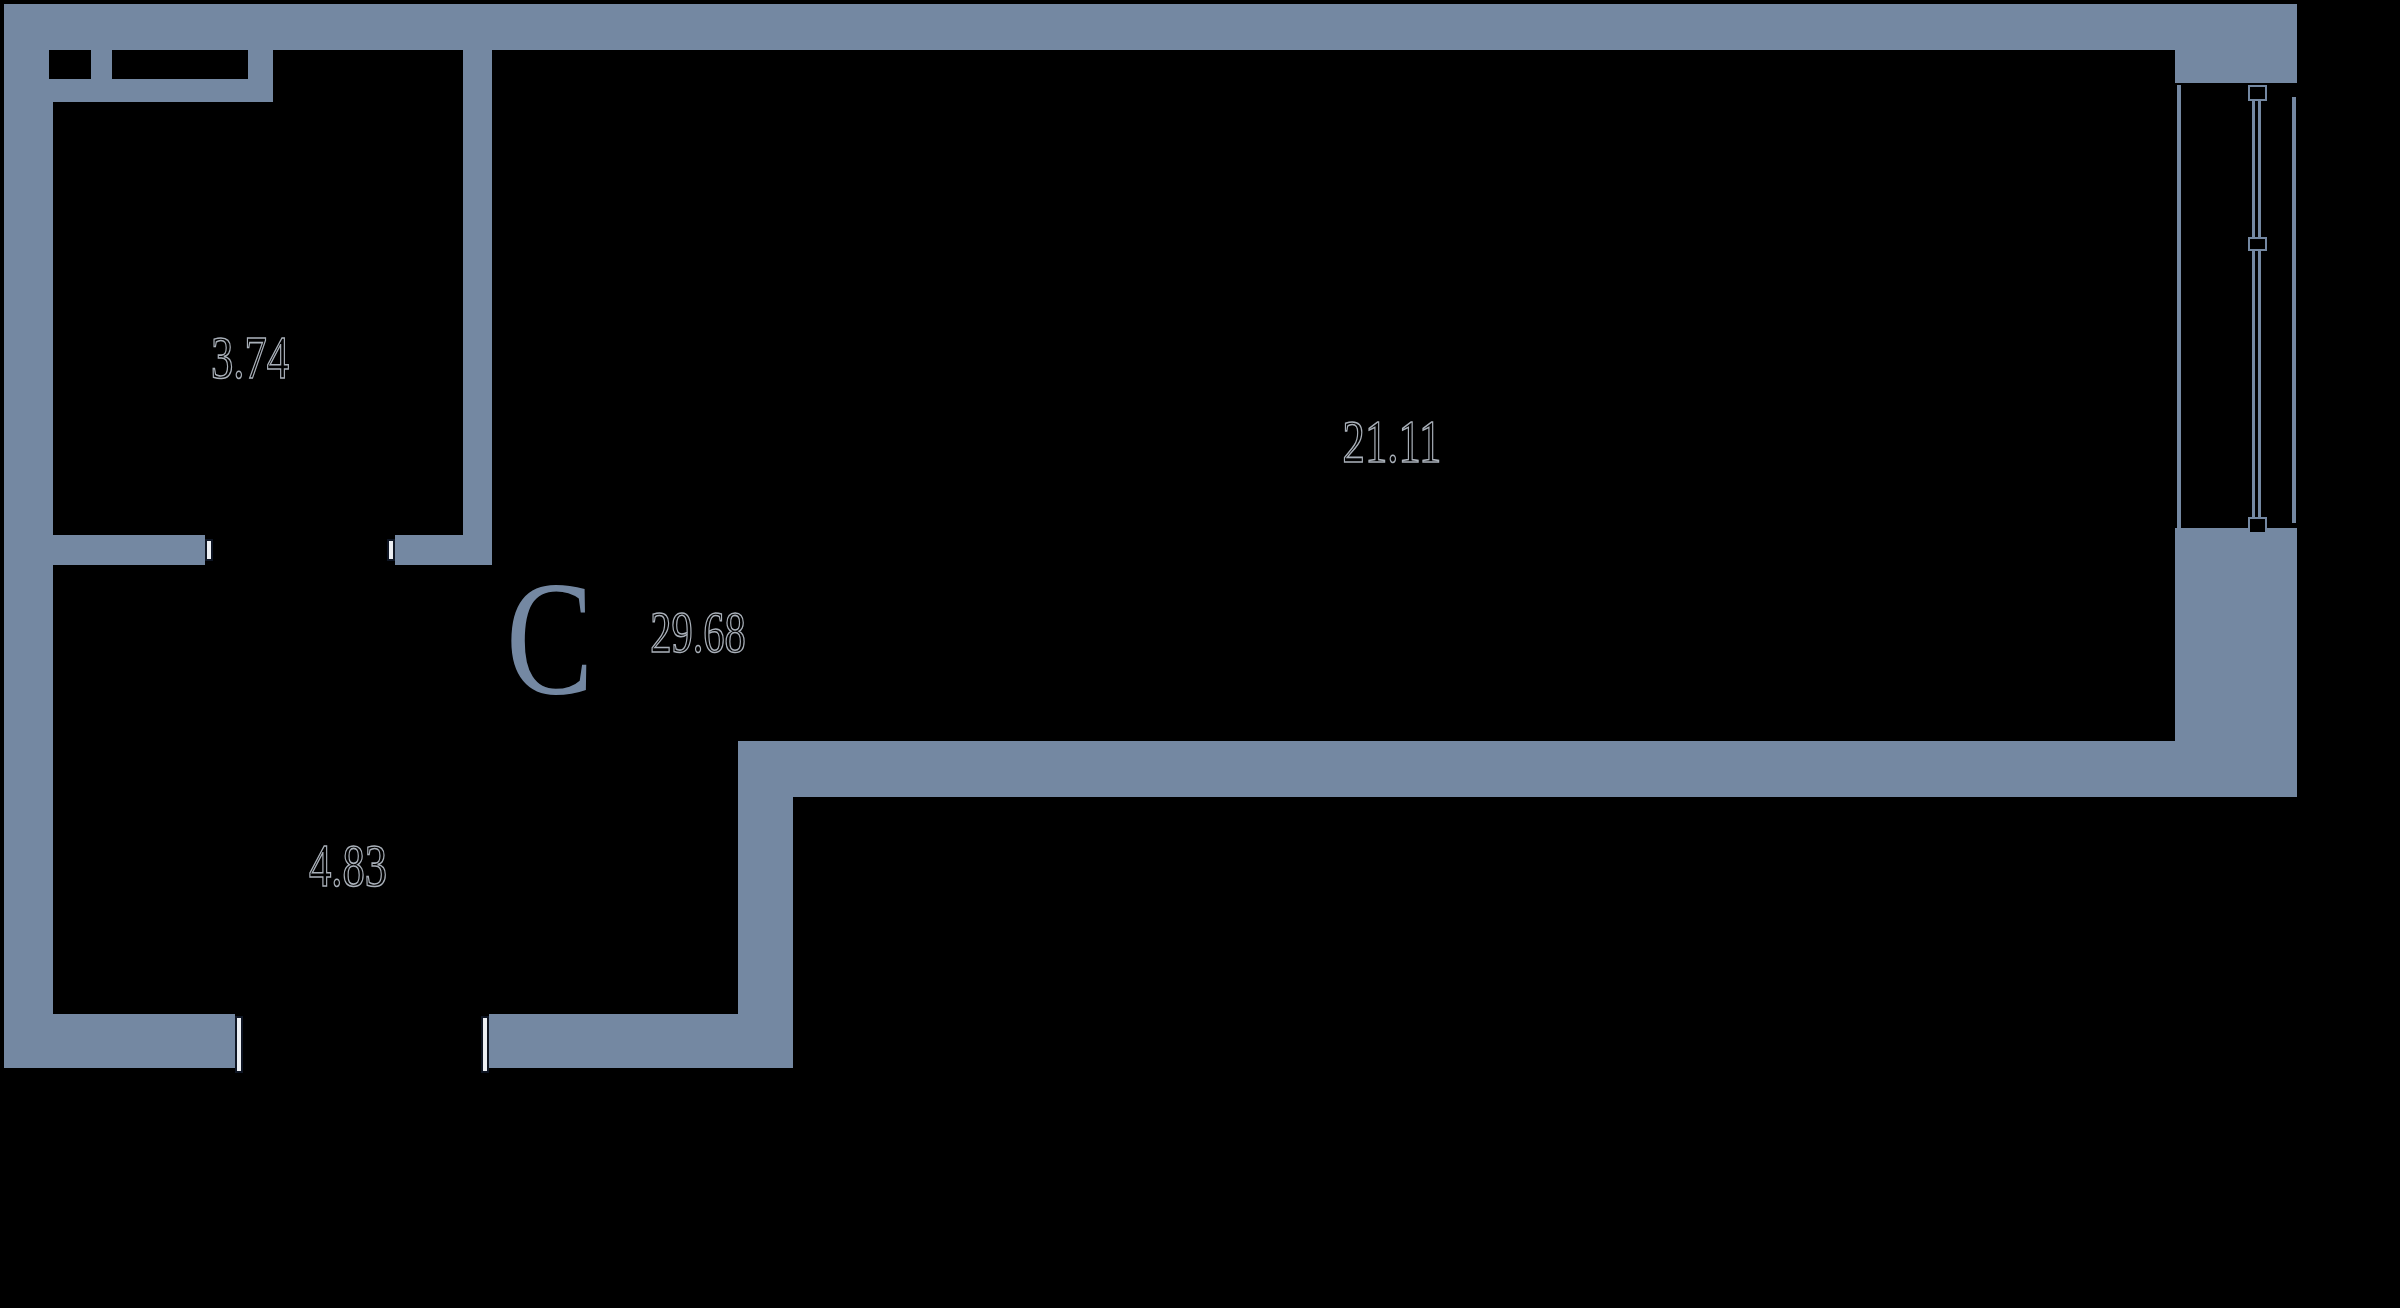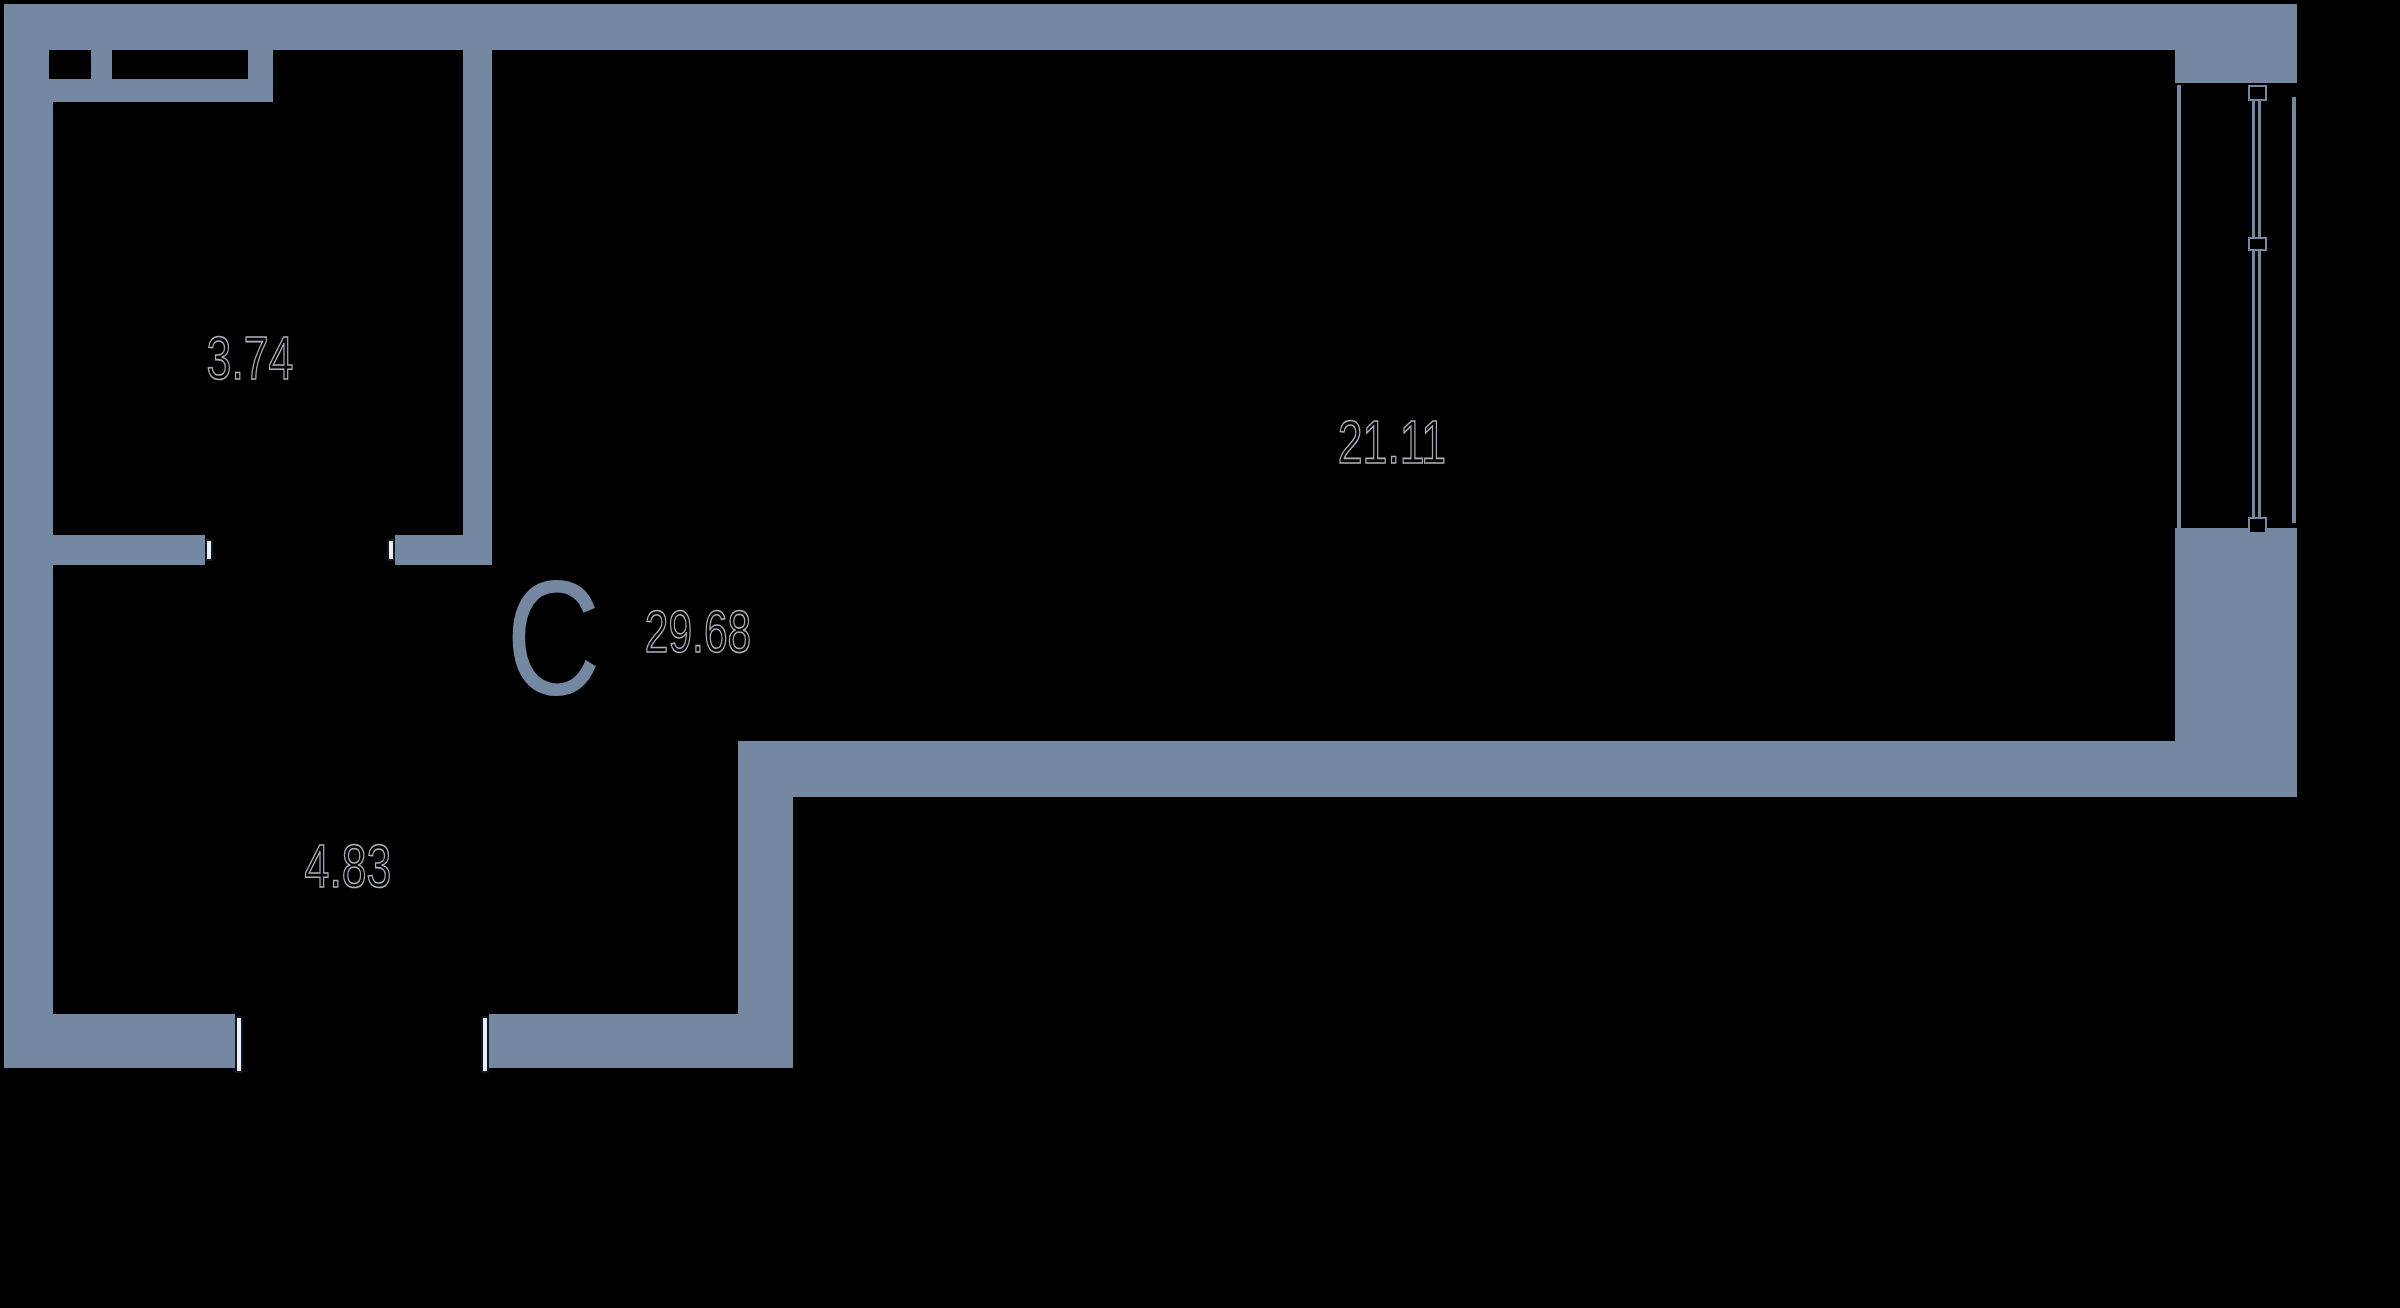--- a/index.html
+++ b/index.html
@@ -8,21 +8,21 @@
     --number-outline:#A9B0B9;
     --jamb-fill:#ECEFF3;
     --jamb-border:#0E1523;
   }
   html,body{margin:0;padding:0;background:var(--background);}
   .canvas{
     position:relative;
     width:2400px;height:1308px;
     background:var(--background);
     overflow:hidden;
-    font-family:Liberation Sans, sans-serif;
+    font-family:Liberation Serif, serif;
   }
   .wall{position:absolute;background:var(--wall);}
   .hole{position:absolute;background:var(--background);}
   .jamb{
     position:absolute;
     background:var(--jamb-fill);
     border:2px solid var(--jamb-border);
     box-sizing:border-box;
   }
   .wline{position:absolute;background:var(--wall);}

